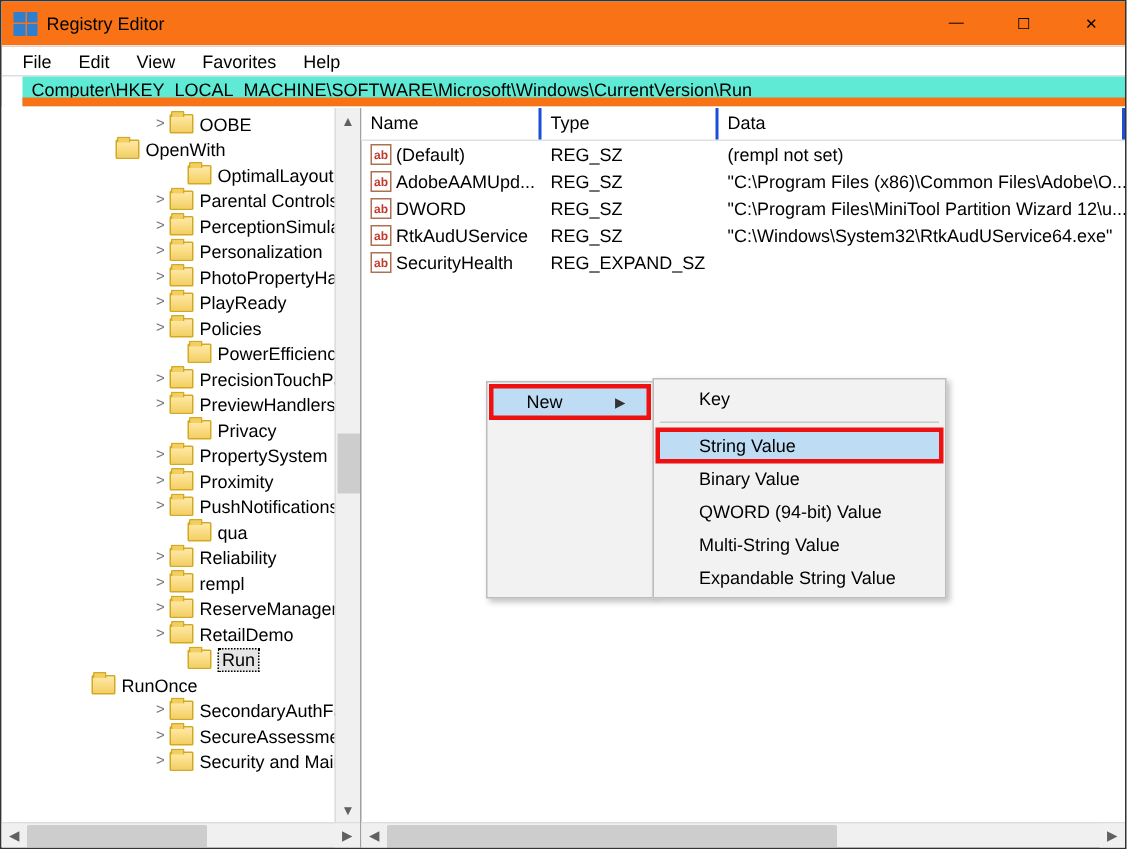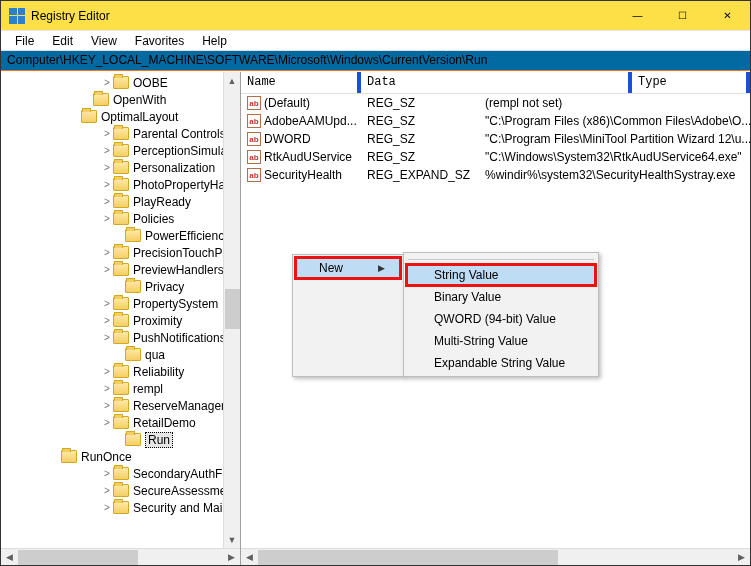--- a/index.html
+++ b/index.html
@@ -15,21 +15,21 @@
     flex-direction: column;
   }
   
   .titlebar {
     height: 30px;
     display: flex;
     align-items: center;
     justify-content: space-between;
     padding-left: 8px;
     border-bottom: 1px solid #e5e5e5;
-    background: #fde047;
+    background: #f97316;
   }
   .titlebar-left { display: flex; align-items: center; gap: 6px; }
   .title-text { font-size: 12px; }
   .win-controls { display: flex; }
   .win-btn {
     width: 45px; height: 30px;
     display: flex; align-items: center; justify-content: center;
     font-size: 10px;
   }
   
@@ -39,25 +39,26 @@
     align-items: center;
     gap: 2px;
     padding-left: 6px;
     border-bottom: 1px solid #ddd;
   }
   .menubar span { padding: 2px 8px; }
   
   .addressbar {
     height: 20px;
     padding: 2px 6px;
-    border-bottom: 1px solid #f97316;
-    background: #0369a1;
+    border-bottom: 6px solid #f97316;
+    background: #5eead4;
     font-size: 12px;
     white-space: nowrap;
     overflow: hidden;
+    margin-left: 14px;
   }
   
   .main {
     flex: 1;
     display: flex;
     min-height: 0;
     border-top: 1px solid #fff;
   }
   .tree-pane {
     width: 240px;
@@ -114,25 +115,24 @@
     position: relative;
   }
   .list-header {
     height: 22px;
     display: flex;
     border-bottom: 1px solid #e0e0e0;
     background: #fff;
   }
   .col {
     padding: 3px 6px;
-    border-right: 4px solid #1d4ed8;
+    border-right: 2px solid #1d4ed8;
     font-size: 12px;
     overflow: hidden;
     white-space: nowrap;
-    font-family: Liberation Mono, monospace;
   }
   .col-name { width: 120px; }
   .col-type { width: 118px; }
   .col-data { flex: 1; }
   .list-rows { overflow: hidden; }
   .row {
     display: flex;
     height: 18px;
     align-items: center;
   }
@@ -181,21 +181,21 @@
   .vscroll .sbbtn {
     width:17px; height:17px; background:#f0f0f0;
     display:flex; align-items:center; justify-content:center;
     font-size:9px; color:#606060;
   }
   .vscroll .track { flex:1; width:100%; display:flex; }
   .vscroll .thumb { width:15px; height:40px; background:#cdcdcd; margin:0 auto; }
   
   .ctx-root {
     position:absolute;
-    left:292px; top:254px;
+    left:324px; top:254px;
     display:flex;
     z-index:10;
     justify-content:space-between;
   }
   .ctx-parent {
     background:#f2f2f2;
     border:1px solid #bdbdbd;
     box-shadow:2px 2px 4px rgba(0,0,0,.25);
     width:112px;
     padding:2px;
@@ -257,26 +257,26 @@
 
 <div class="main">
 
   <div class="tree-pane">
     <div class="tree-scroll" id="tree-scroll">
         <div class="tree-item" style="padding-left: 100px;">
           <span class="exp">&gt;</span>
           <span class="folder-icon"></span>
           <span class="tree-label">OOBE</span>
         </div>
-        <div class="tree-item" style="padding-left: 80px;">
+        <div class="tree-item" style="padding-left: 64px;">
           <span class="exp"></span>
           <span class="folder-icon"></span>
           <span class="tree-label">OpenWith</span>
         </div>
-        <div class="tree-item" style="padding-left: 68px;">
+        <div class="tree-item" style="padding-left: 112px;">
           <span class="exp"></span>
           <span class="folder-icon"></span>
           <span class="tree-label">OptimalLayout</span>
         </div>
         <div class="tree-item" style="padding-left: 100px;">
           <span class="exp">&gt;</span>
           <span class="folder-icon"></span>
           <span class="tree-label">Parental Controls</span>
         </div>
         <div class="tree-item" style="padding-left: 100px;">
@@ -402,22 +402,22 @@
       <div class="track">
           <div class="thumb"></div>
         </div>
       <div class="sbbtn">▶</div>
     </div>
   </div>
 
   <div class="list-pane">
     <div class="list-header">
       <div class="col col-name">Name</div>
+      <div class="col col-type">Type</div>
       <div class="col col-data">Data</div>
-      <div class="col col-type">Type</div>
     </div>
     <div class="list-rows" id="list-rows">
         <div class="row">
           <div class="cell cell-name">
             <span class="reg-icon">ab</span>
             <span>(Default)</span>
           </div>
           <div class="cell cell-type">REG_SZ</div>
           <div class="cell cell-data">(rempl not set)</div>
         </div>
@@ -444,21 +444,20 @@
           </div>
           <div class="cell cell-type">REG_SZ</div>
           <div class="cell cell-data">"C:\Windows\System32\RtkAudUService64.exe"</div>
         </div>
         <div class="row">
           <div class="cell cell-name">
             <span class="reg-icon">ab</span>
             <span>SecurityHealth</span>
           </div>
           <div class="cell cell-type">REG_EXPAND_SZ</div>
-          <div class="cell cell-data">%windir%\system32\SecurityHealthSystray.exe</div>
         </div>
       </div>
     <div class="hscroll">
       <div class="sbbtn">◀</div>
       <div class="track">
           <div class="thumb"></div>
         </div>
       <div class="sbbtn">▶</div>
     </div>
   </div>
@@ -466,20 +465,23 @@
 </div>
 
 <div class="ctx-root">
   <div class="ctx-parent">
     <div class="ctx-item hover redbox">
       <span>New</span>
       <span class="arrow">▶</span>
     </div>
   </div>
   <div class="ctx-sub">
+    <div class="ctx-item">
+        <span>Key</span>
+      </div>
     <div class="ctx-sep"></div>
     <div class="ctx-item hover redbox">
         <span>String Value</span>
       </div>
     <div class="ctx-item">
         <span>Binary Value</span>
       </div>
     <div class="ctx-item">
         <span>QWORD (94-bit) Value</span>
       </div>

